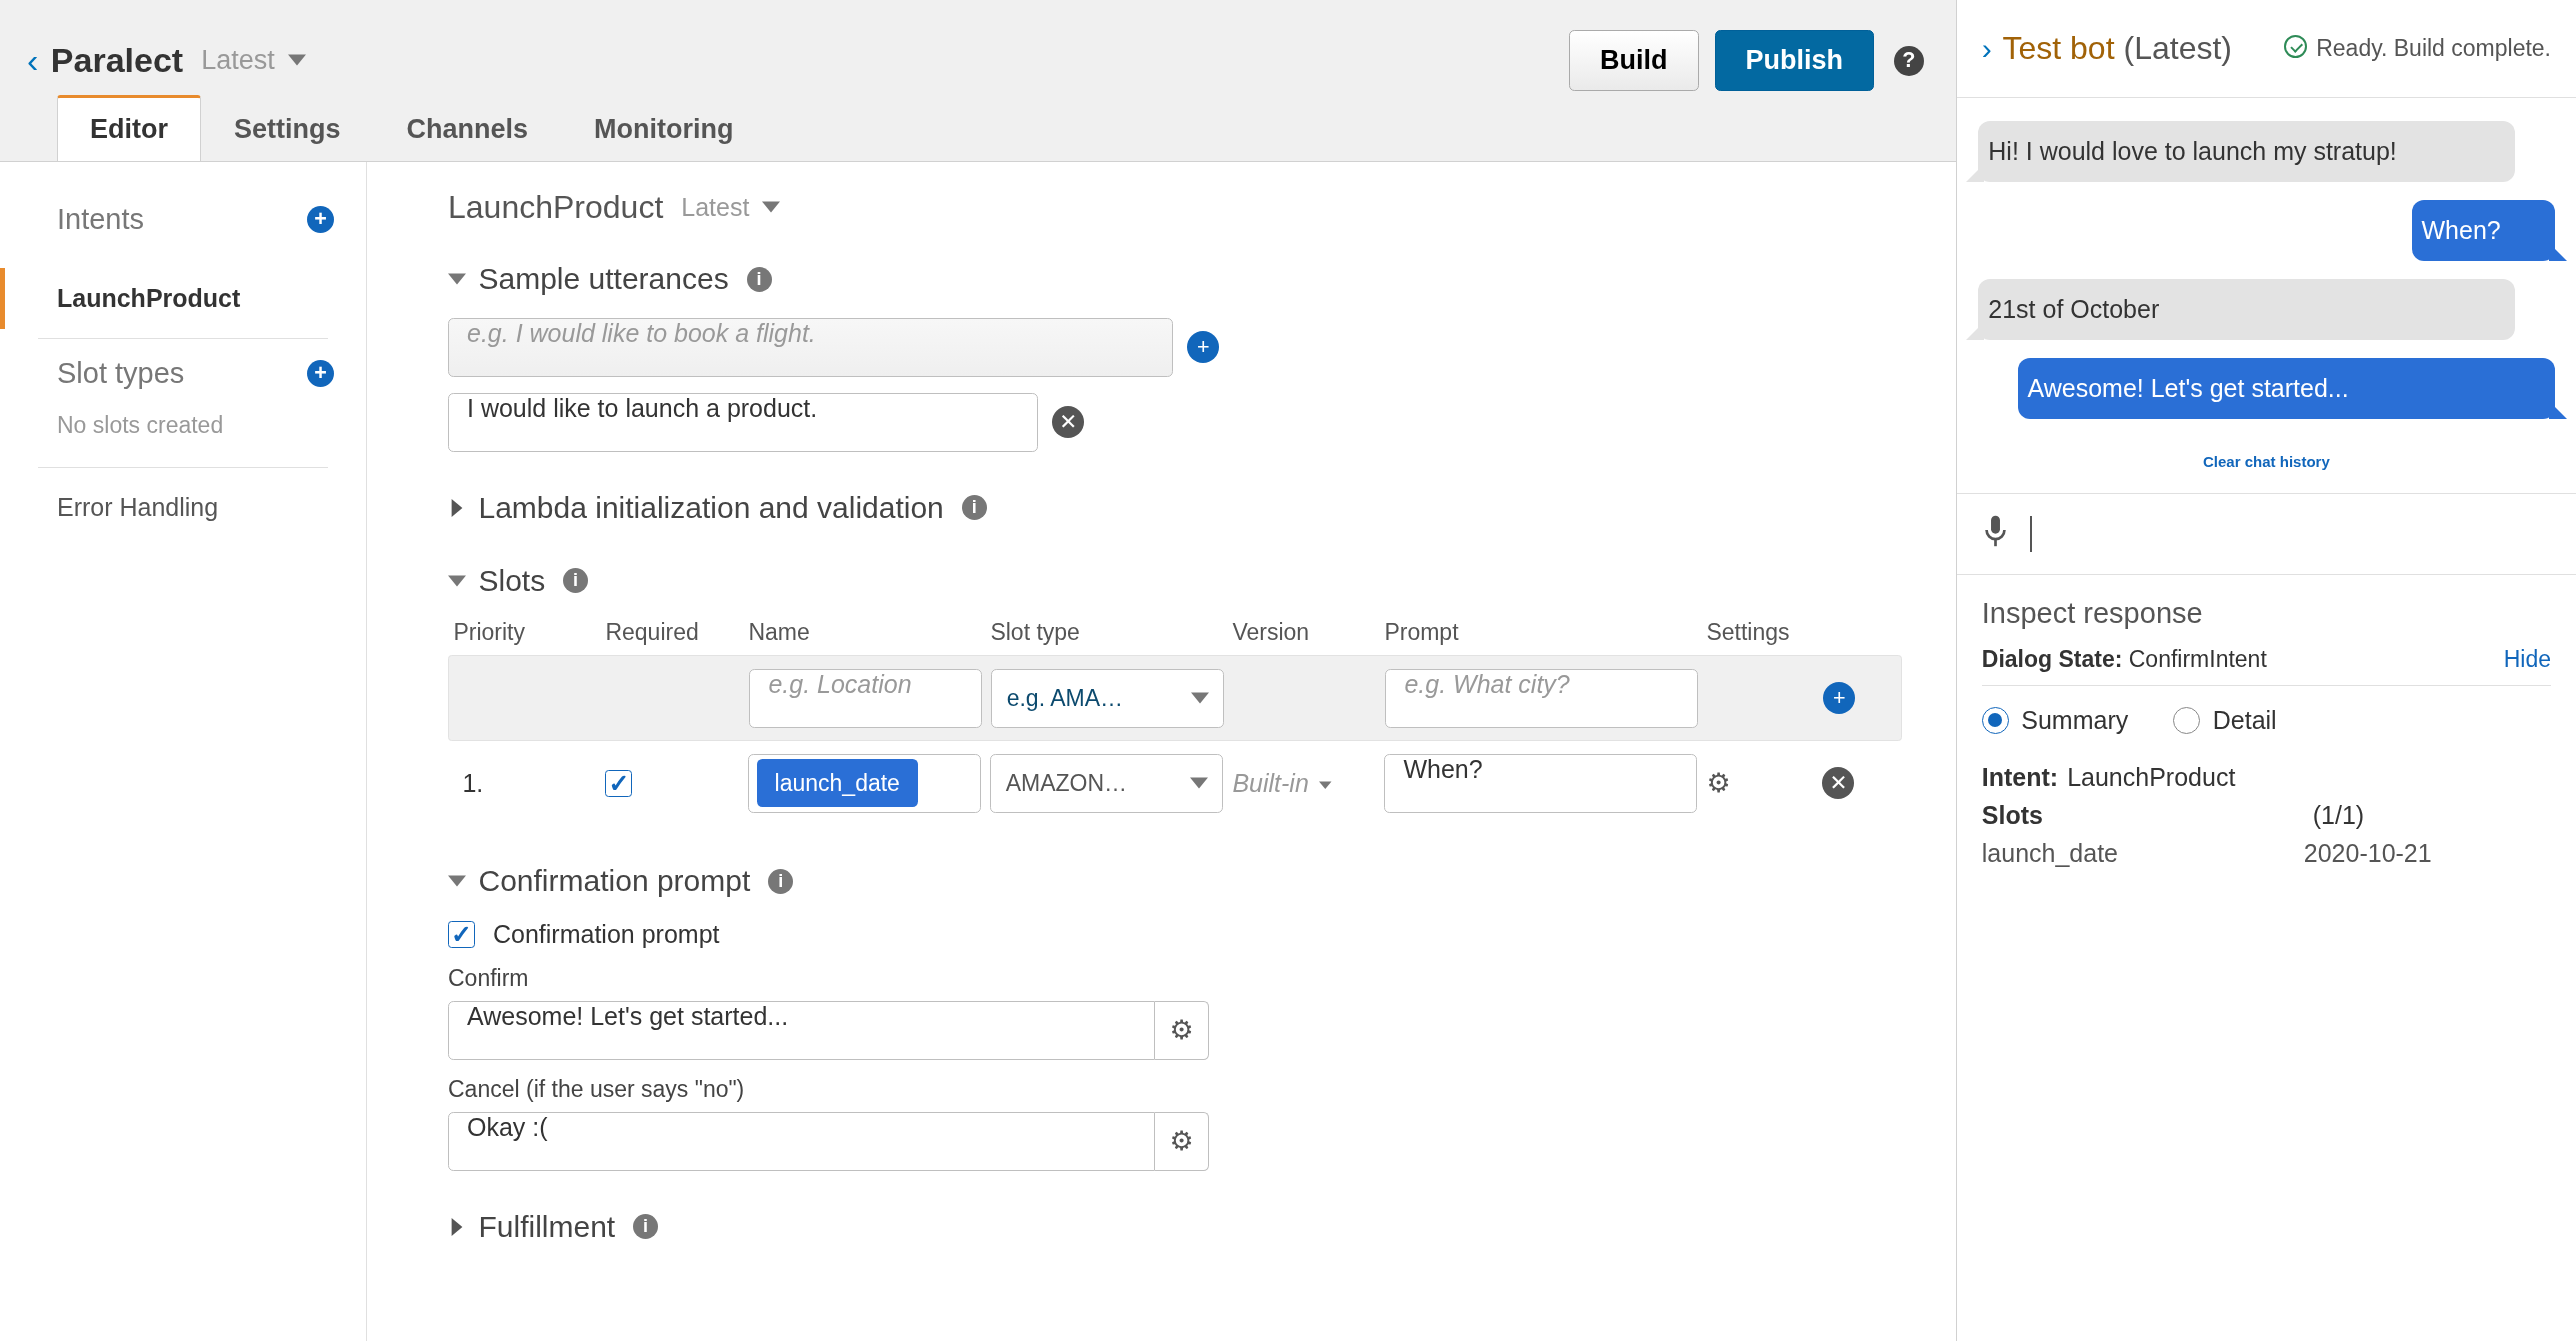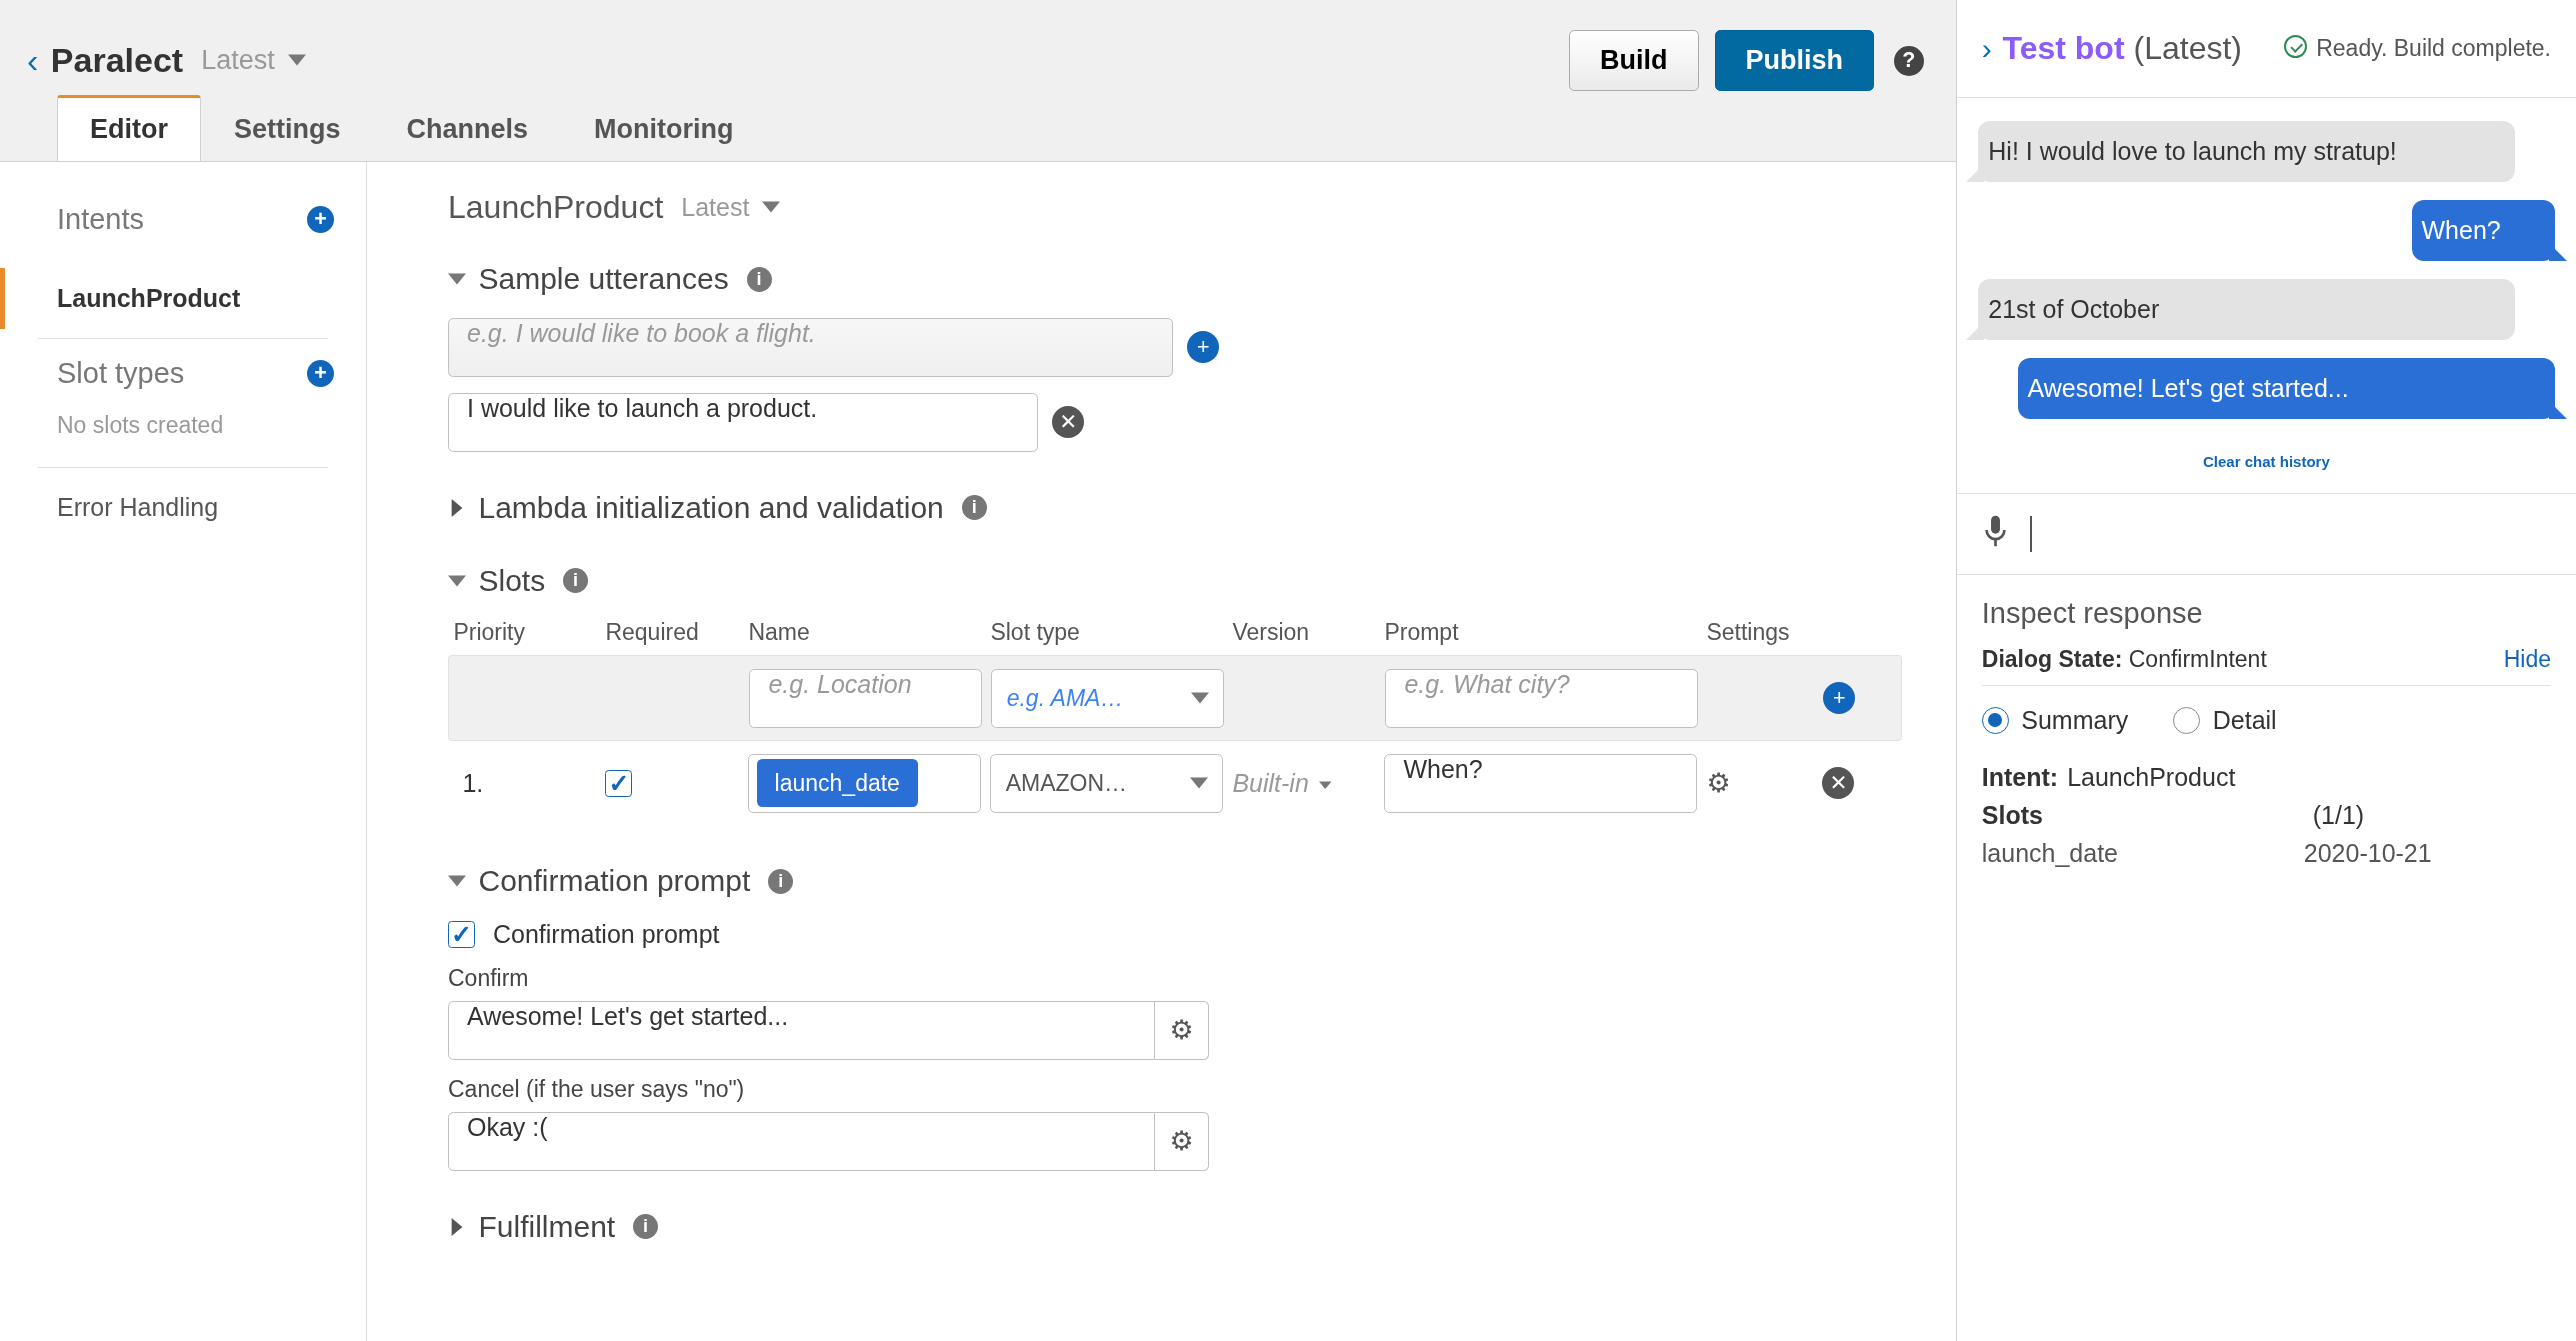--- a/index.html
+++ b/index.html
@@ -69,21 +69,21 @@
   .confirm-block input[type=text]{ font-style: normal; }
   .confirm-block .field { width: 707px; }
   .confirm-block label { color:#444; font-size:23px; display:block; margin: 16px 0 9px 0;}
   .confirm-block .with-gear { display:flex; }
   .confirm-block .gear-box { width:54px; height:59px; border:0.9px solid #bfbfbf; border-left:none; border-radius:0 5.4px 5.4px 0; display:flex; align-items:center; justify-content:center;}
   .confirm-block .field.left { border-radius:5.4px 0 0 5.4px; width: 707px; }
 
   
   .rp-header { display:flex; align-items:center; padding: 23px 25px; height: 98px; border-bottom:0.9px solid #e0e0e0;}
   .rp-header .chev { color:#0073bb; font-size:30px; margin-right:10.7px;}
-  .rp-header .bot { color:#8b5cf6; font-size:32px;font-weight:bold; }
+  .rp-header .bot { color:#a16207; font-size:32px; }
   .rp-header .botver { color:#555; font-size:32px; margin-left:9px;}
   .rp-header .status { margin-left:auto; color:#555; font-size:23px; display:flex; align-items:flex-start; gap:9px;}
   .rp-header .ok { width:23px; height:23px; border:2.7px solid #2e8b57; border-radius:50%; position:relative;}
   .rp-header .ok::after{content:''; position:absolute; left:4.5px; top:6.3px; width:9px; height:4.5px; border-left:2.7px solid #2e8b57; border-bottom:2.7px solid #2e8b57; transform:rotate(-45deg);}
   .chat { flex: 0 0 auto; padding: 23px 21.5px 0 21.5px; border-bottom:0.9px solid #e0e0e0;}
   .bubble { max-width: 537px; padding: 16px 10px; border-radius:12px; font-size:25px; margin-bottom: 18px; position:relative; }
   .bubble.user { background:#e3e3e3; color:#333; margin-right:auto; }
   .bubble.bot  { background:#2a6fd6; color:#fff; margin-left:auto; }
   .bubble.user::before{content:''; position:absolute; left:-12.5px; bottom:0; border:9px solid transparent; border-right-color:#e3e3e3; border-bottom-color:#e3e3e3;}
   .bubble.bot::after{content:''; position:absolute; right:-12.5px; bottom:0; border:9px solid transparent; border-left-color:#2a6fd6; border-bottom-color:#2a6fd6;}
@@ -223,21 +223,21 @@
           <span>Version</span>
           <span>Prompt</span>
           <span style="grid-column: span 2; text-align:left">Settings</span>
         </div>
 
         <div class="slot-row shaded">
           <span></span>
             <span></span>
           <div class="field"><input type="text" placeholder="e.g. Location" style=""></div>
           <div class="select">
-              <span style="color:#3b82f6;font-style:italic">e.g. AMA…</span>
+              <span style="color:#0c4a6e;">e.g. AMA…</span>
               <svg class="caret-down" viewBox="0 0 10 10">
                 <polygon points="0,2 10,2 5,8"></polygon>
               </svg>
             </div>
           <span></span>
           <div class="field"><input type="text" placeholder="e.g. What city?" style=""></div>
           <span></span>
           <span class="icon-btn circle plus">+</span>
         </div>
 

